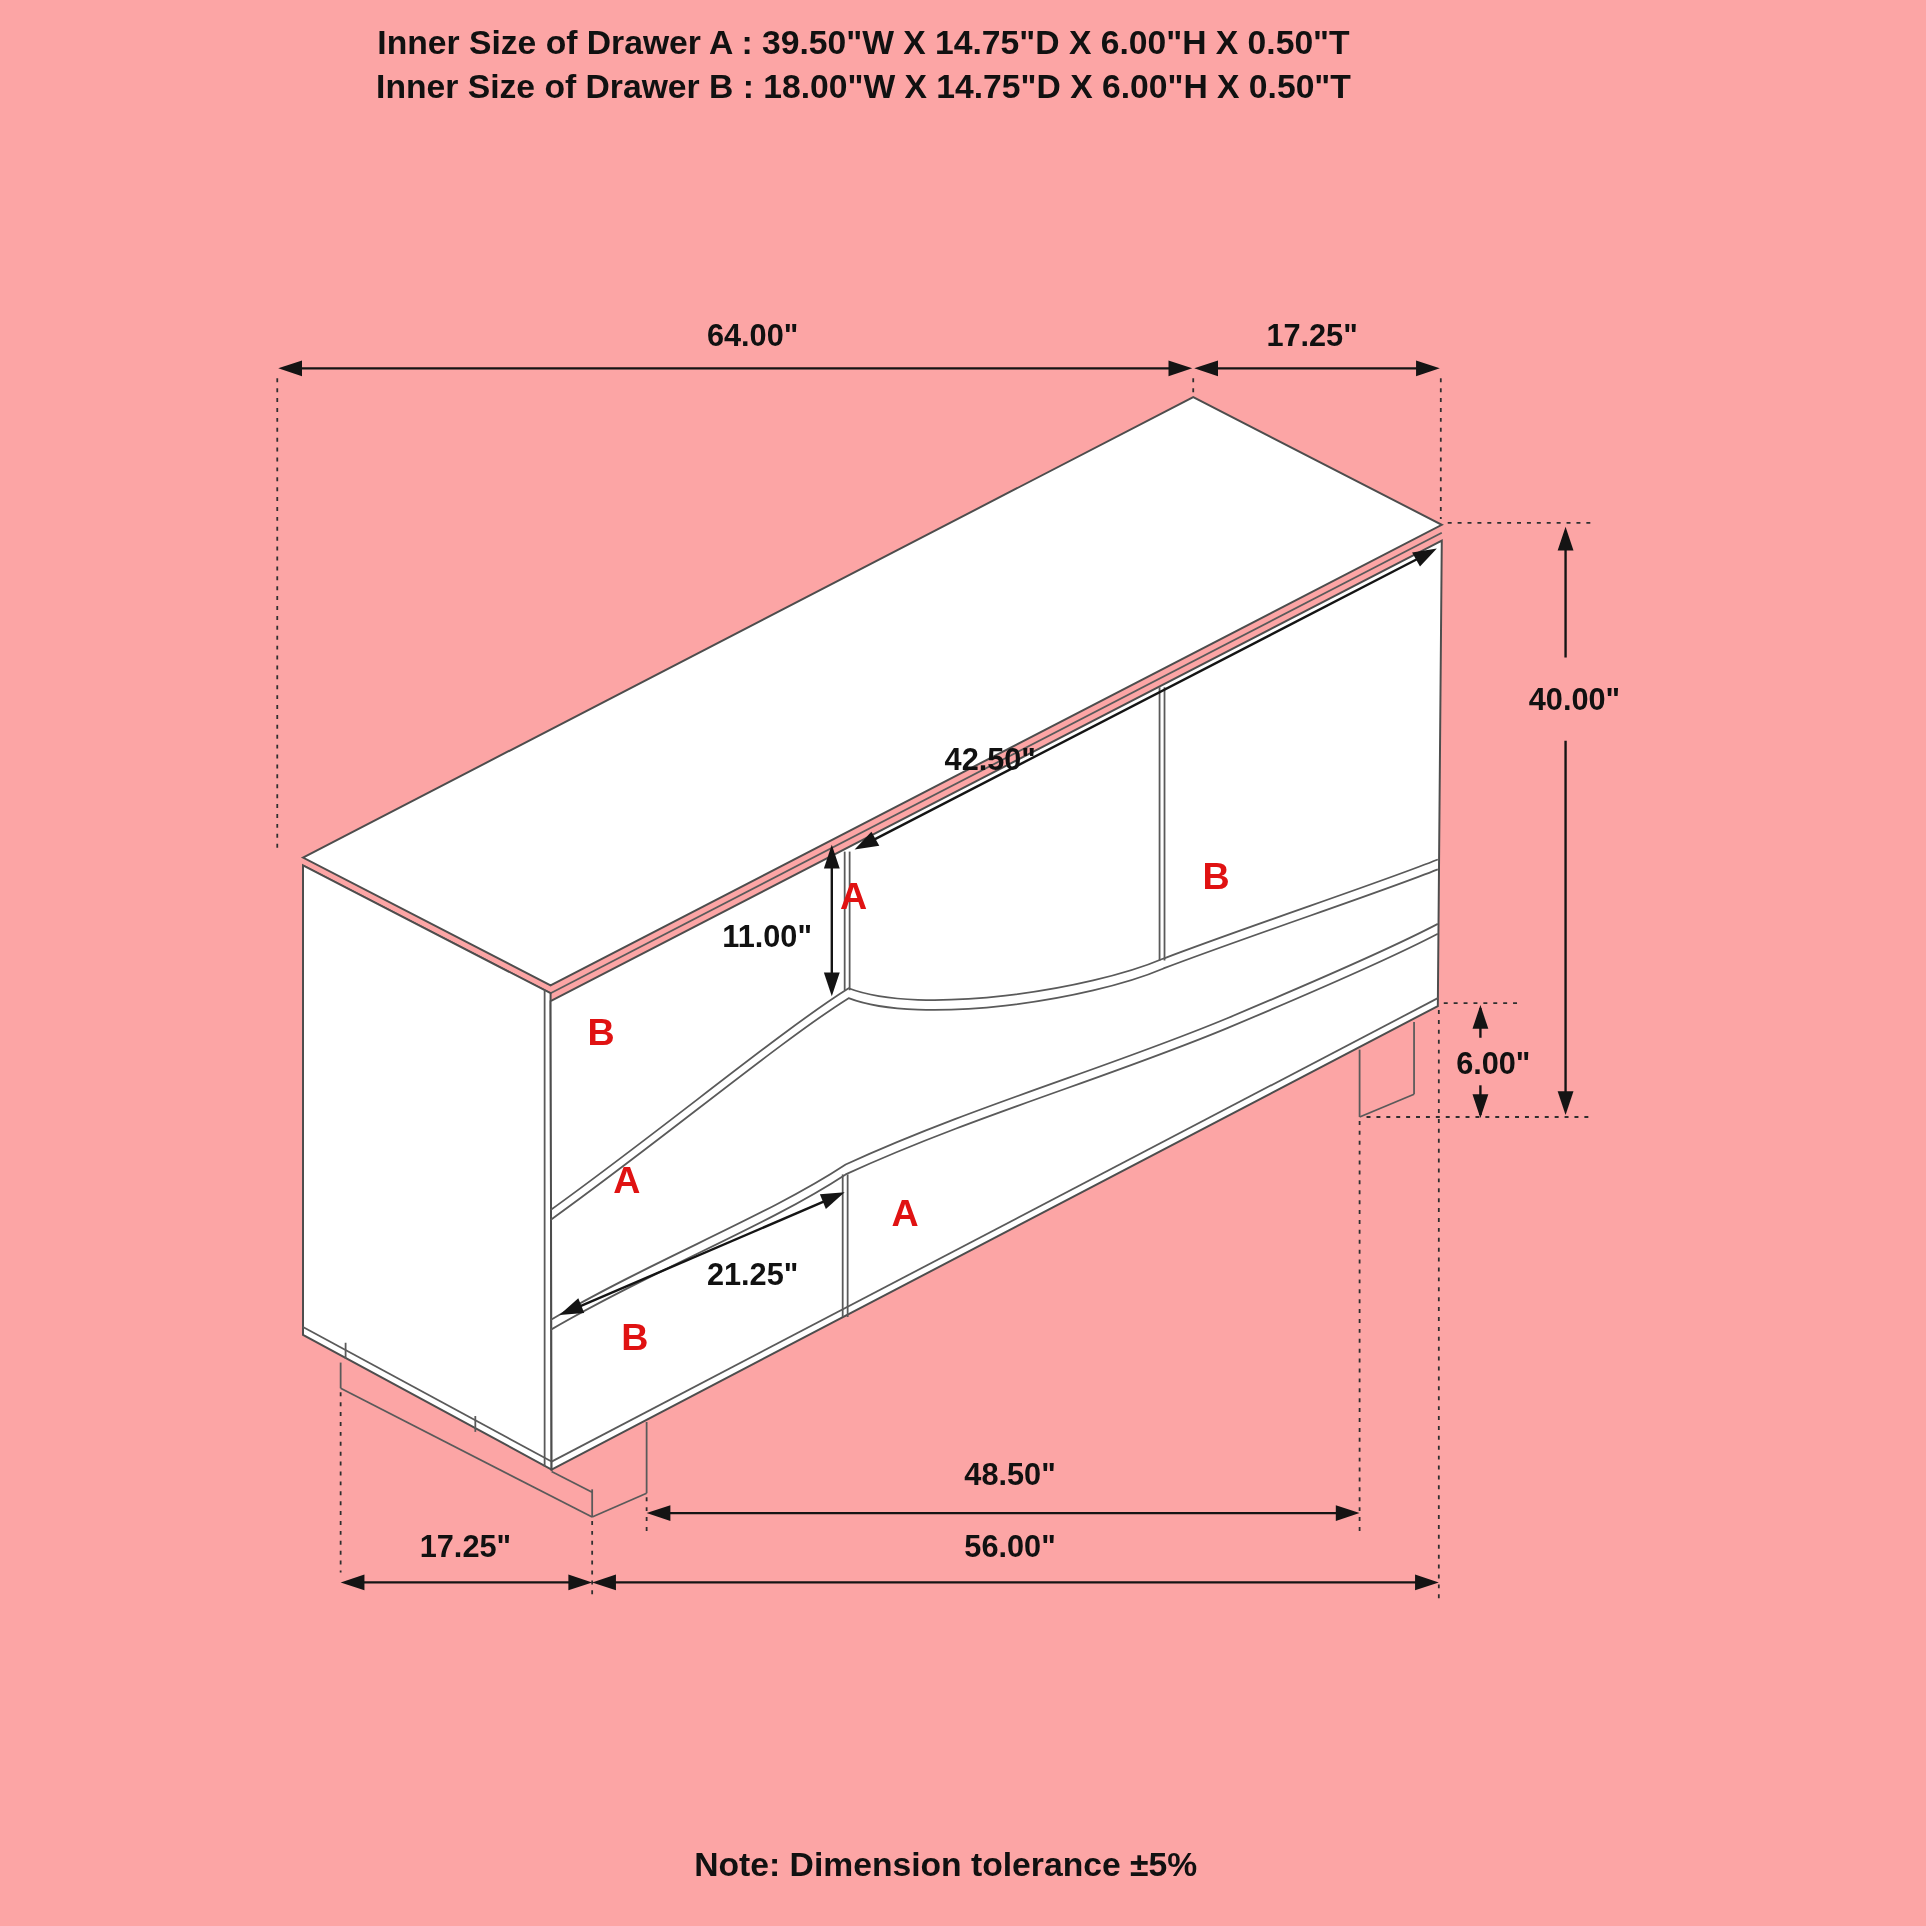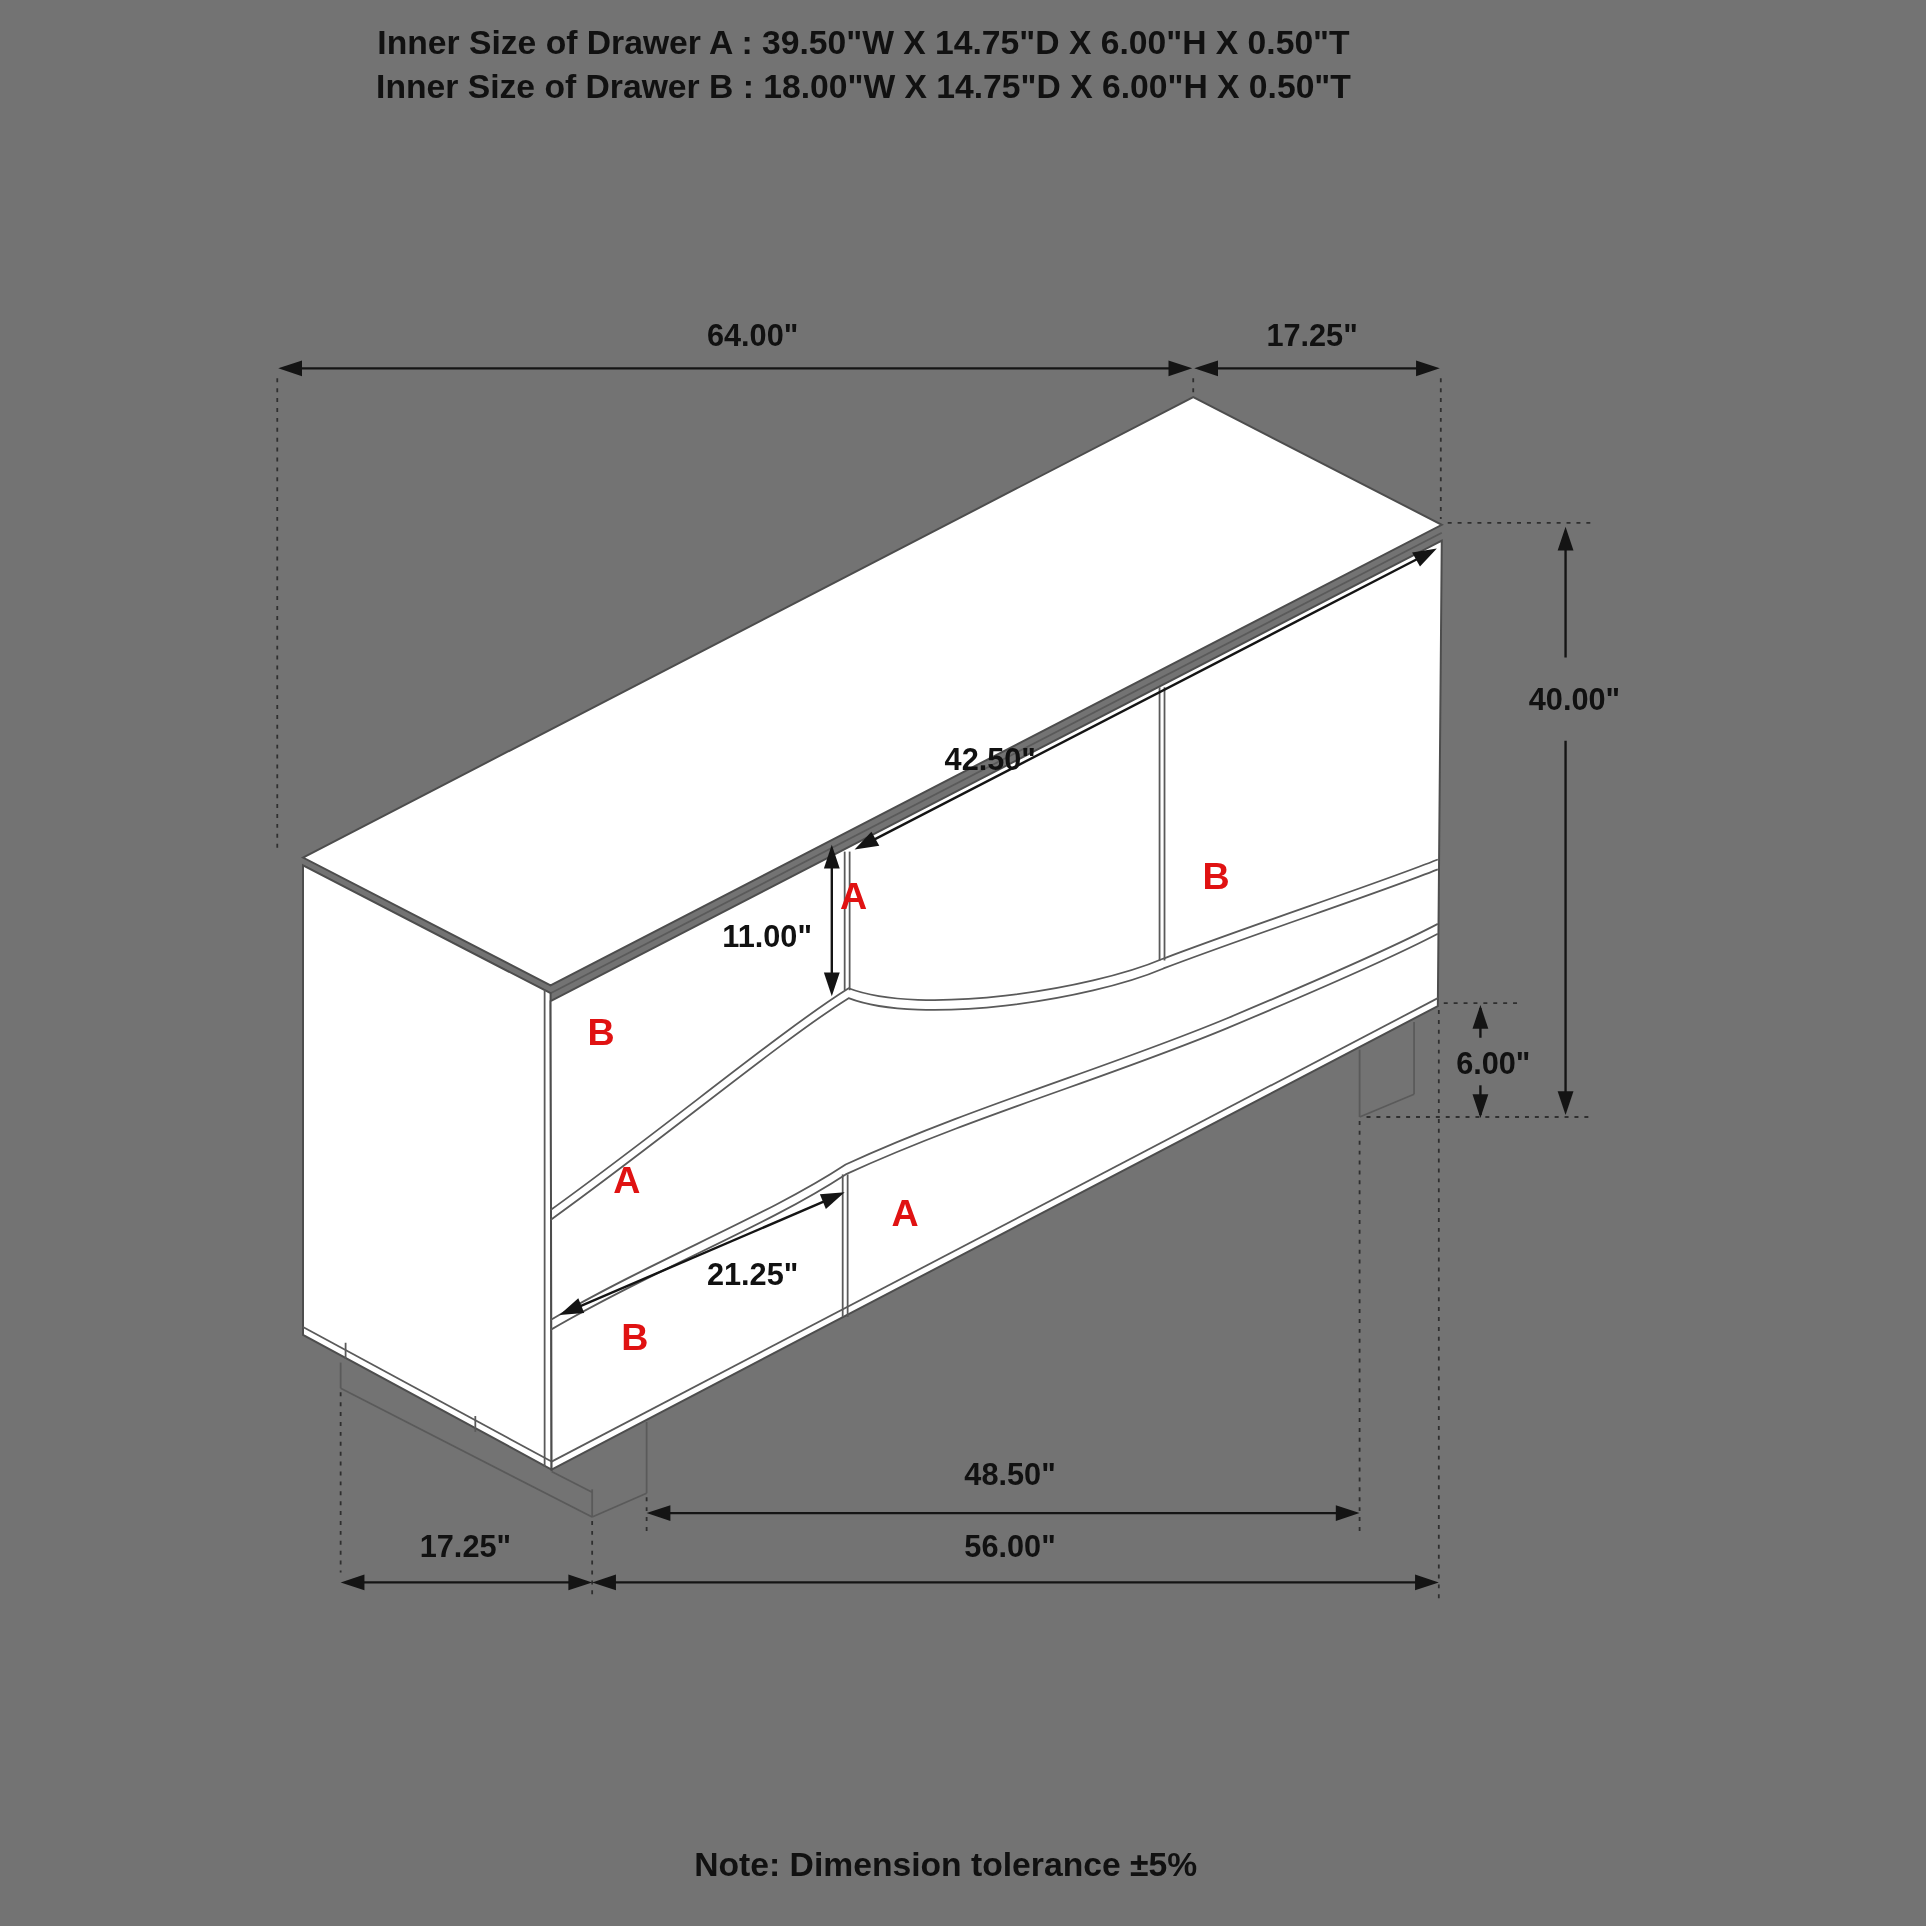--- a/index.html
+++ b/index.html
@@ -1,16 +1,16 @@
 <!DOCTYPE html>
 <html><head>
 <meta charset="utf-8">
 <style>
   html,body{margin:0;padding:0;background:#ffffff;}
-  .page{width:1927px;height:1927px;position:relative;background:#737373;
+  .page{width:1927px;height:1927px;position:relative;background:#fca5a5;
         font-family:"Liberation Sans", sans-serif;}
   svg{position:absolute;left:0;top:0;}
   .outline-f{stroke:#4d4d4d;stroke-width:2;fill:#ffffff;}
   .thin{stroke:#5a5a5a;stroke-width:1.8;fill:none;}
   .dash{stroke:#2f2f2f;stroke-width:1.8;fill:none;stroke-dasharray:4 6;}
   .dim{stroke:#141414;stroke-width:2.4;fill:none;}
   .ah{fill:#141414;stroke:none;}
   .dimtxt{fill:#111111;font-size:31px;font-weight:bold;}
   .titletxt{fill:#111111;font-size:34px;font-weight:bold;}
   .redlbl{fill:#e01212;font-size:38px;font-weight:bold;}

